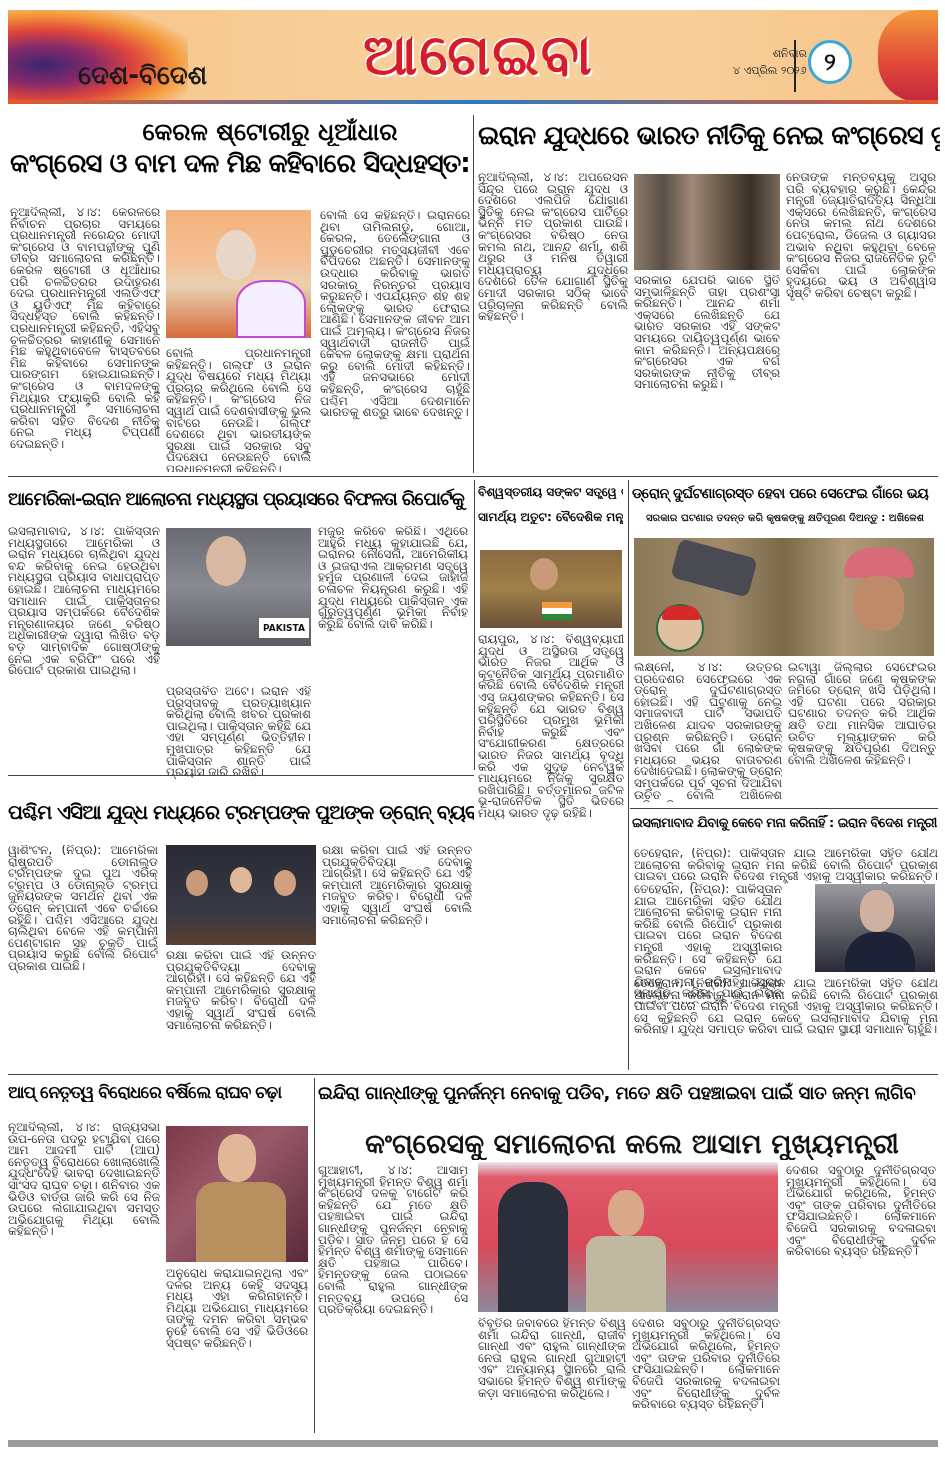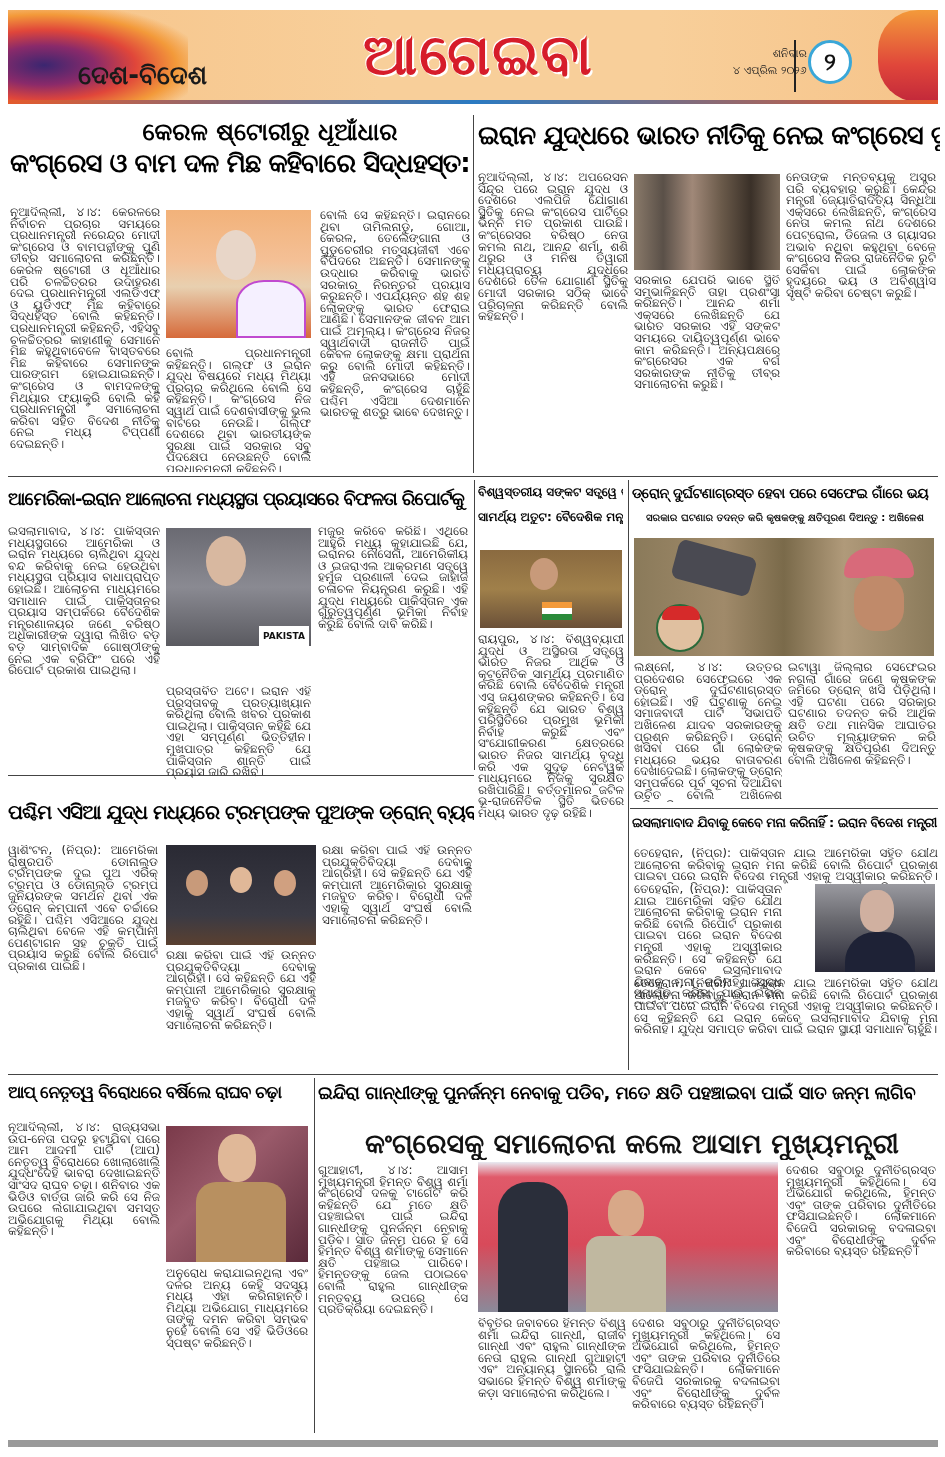--- a/index.html
+++ b/index.html
@@ -59,21 +59,21 @@
 <div class="photo" style="left:634px;top:174px;width:146px;height:96px;background:linear-gradient(90deg,#8a7a6a 0%,#5a5048 20%,#a08878 40%,#6a5a4a 60%,#3a3028 80%,#7a6a5a 100%);"></div>
 <div class="text-col" style="left:634px;top:275px;width:146px;height:197px;">ସରକାର ଯେପରି ଭାବେ ସ୍ଥିତି ସମ୍ଭାଳିଛନ୍ତି ତାହା ପ୍ରଶଂସା କରିଛନ୍ତି। ଆନନ୍ଦ ଶର୍ମା ଏକ୍ସରେ ଲେଖିଛନ୍ତି ଯେ ଭାରତ ସରକାର ଏହି ସଙ୍କଟ ସମୟରେ ଦାୟିତ୍ୱପୂର୍ଣ୍ଣ ଭାବେ କାମ କରିଛନ୍ତି। ଅନ୍ୟପକ୍ଷରେ କଂଗ୍ରେସର ଏକ ବର୍ଗ ସରକାରଙ୍କ ନୀତିକୁ ତୀବ୍ର ସମାଲୋଚନା କରୁଛି।</div>
 <div class="text-col" style="left:786px;top:172px;width:150px;height:300px;">ନେତାଙ୍କ ମନ୍ତବ୍ୟକୁ ଅସ୍ତ୍ର ପରି ବ୍ୟବହାର କରୁଛି। କେନ୍ଦ୍ର ମନ୍ତ୍ରୀ ଜ୍ୟୋତିରାଦିତ୍ୟ ସିନ୍ଧିଆ ଏକ୍ସରେ ଲେଖିଛନ୍ତି, କଂଗ୍ରେସ ନେତା କମଲ ନାଥ ଦେଶରେ ପେଟ୍ରୋଲ, ଡିଜେଲ ଓ ଗ୍ୟାସର ଅଭାବ ନଥିବା କହୁଥିବା ବେଳେ କଂଗ୍ରେସ ନିଜର ରାଜନୈତିକ ରୁଟି ସେକିବା ପାଇଁ ଲୋକଙ୍କ ହୃଦୟରେ ଭୟ ଓ ଅବିଶ୍ୱାସ ସୃଷ୍ଟି କରିବା ଚେଷ୍ଟା କରୁଛି।</div>
 
 <div class="col-rule-h" style="left:8px;top:476px;width:930px;"></div>
 
 <div class="headline" style="left:8px;top:488px;width:460px;font-size:18px;letter-spacing:-1px;">ଆମେରିକା-ଇରାନ ଆଲୋଚନା ମଧ୍ୟସ୍ଥତା ପ୍ରୟାସରେ ବିଫଳତା ରିପୋର୍ଟକୁ ପାକିସ୍ତାନର ଅସ୍ୱୀକାର</div>
 <div class="text-col" style="left:8px;top:526px;width:152px;height:244px;">ଇସଲାମାବାଦ, ୪।୪: ପାକିସ୍ତାନ ମଧ୍ୟସ୍ଥତାରେ ଆମେରିକା ଓ ଇରାନ ମଧ୍ୟରେ ଚାଲିଥିବା ଯୁଦ୍ଧ ବନ୍ଦ କରିବାକୁ ନେଇ ହେଉଥିବା ମଧ୍ୟସ୍ଥତା ପ୍ରୟାସ ବାଧାପ୍ରାପ୍ତ ହୋଇଛି। ଆଲୋଚନା ମାଧ୍ୟମରେ ସମାଧାନ ପାଇଁ ପାକିସ୍ତାନର ପ୍ରୟାସ ସମ୍ପର୍କରେ ବୈଦେଶିକ ମନ୍ତ୍ରଣାଳୟର ଜଣେ ବରିଷ୍ଠ ଅଧିକାରୀଙ୍କ ଦ୍ୱାରା ଲିଖିତ ବଡ଼ ବଡ଼ ସାମ୍ବାଦିକ ଗୋଷ୍ଠୀଙ୍କୁ ନେଇ ଏକ ବ୍ରିଫିଂ ପରେ ଏହି ରିପୋର୍ଟ ପ୍ରକାଶ ପାଇଥିଲା।</div>
 <div class="photo" style="left:166px;top:528px;width:145px;height:118px;background:linear-gradient(180deg,#6a6a72 0%,#8a8a92 50%,#5a5a60 100%);">
   <div style="position:absolute;left:40px;top:8px;width:40px;height:50px;border-radius:50%;background:#d8b8a0;"></div>
-  <div style="position:absolute;right:2px;bottom:0;width:50px;height:20px;background:#fff;font-size:9px;font-weight:bold;line-height:20px;text-align:center;">PAKISTA</div>
+  <div style="position:absolute;right:2px;bottom:8px;width:50px;height:20px;background:#fff;font-size:9px;font-weight:bold;line-height:20px;text-align:center;">PAKISTA</div>
 </div>
 <div class="text-col" style="left:166px;top:652px;width:145px;height:118px;margin-top:34px;">ପ୍ରସ୍ତାବିତ ଅଟେ। ଇରାନ ଏହି ପ୍ରସ୍ତାବକୁ ପ୍ରତ୍ୟାଖ୍ୟାନ କରିଥିଲା ବୋଲି ଖବର ପ୍ରକାଶ ପାଇଥିଲା। ପାକିସ୍ତାନ କହିଛି ଯେ ଏହା ସମ୍ପୂର୍ଣ୍ଣ ଭିତ୍ତିହୀନ। ମୁଖପାତ୍ର କହିଛନ୍ତି ଯେ ପାକିସ୍ତାନ ଶାନ୍ତି ପାଇଁ ପ୍ରୟାସ ଜାରି ରଖିବ।</div>
 <div class="text-col" style="left:318px;top:526px;width:150px;height:244px;">ମଜୁର କରିବେ କରିଛି। ଏଥିରେ ଆହୁରି ମଧ୍ୟ କୁହାଯାଇଛି ଯେ, ଇରାନର ନୌସେନା, ଆମେରିକୀୟ ଓ ଇଜରାଏଲ ଆକ୍ରମଣ ସତ୍ତ୍ୱେ ହର୍ମୁଜ ପ୍ରଣାଳୀ ଦେଇ ଜାହାଜ ଚଳାଚଳ ନିୟନ୍ତ୍ରଣ କରୁଛି। ଏହି ଯୁଦ୍ଧ ମଧ୍ୟରେ ପାକିସ୍ତାନ ଏକ ଗୁରୁତ୍ୱପୂର୍ଣ୍ଣ ଭୂମିକା ନିର୍ବାହ କରୁଛି ବୋଲି ଦାବି କରିଛି।</div>
 
 <div class="col-rule-v" style="left:474px;top:480px;height:290px;"></div>
 
 <div class="headline" style="left:478px;top:485px;width:145px;font-size:12px;text-align:center;">ବିଶ୍ୱସ୍ତରୀୟ ସଙ୍କଟ ସତ୍ତ୍ୱେ ଭାରତର</div>
 <div class="headline" style="left:478px;top:510px;width:145px;font-size:12px;text-align:center;">ସାମର୍ଥ୍ୟ ଅତୁଟ: ବୈଦେଶିକ ମନ୍ତ୍ରୀ</div>
 <div class="photo" style="left:480px;top:550px;width:142px;height:78px;background:linear-gradient(180deg,#8a6a40 0%,#a0804a 50%,#6a5038 100%);">
   <div style="position:absolute;left:50px;top:8px;width:28px;height:32px;border-radius:50%;background:#c89a7a;"></div>

